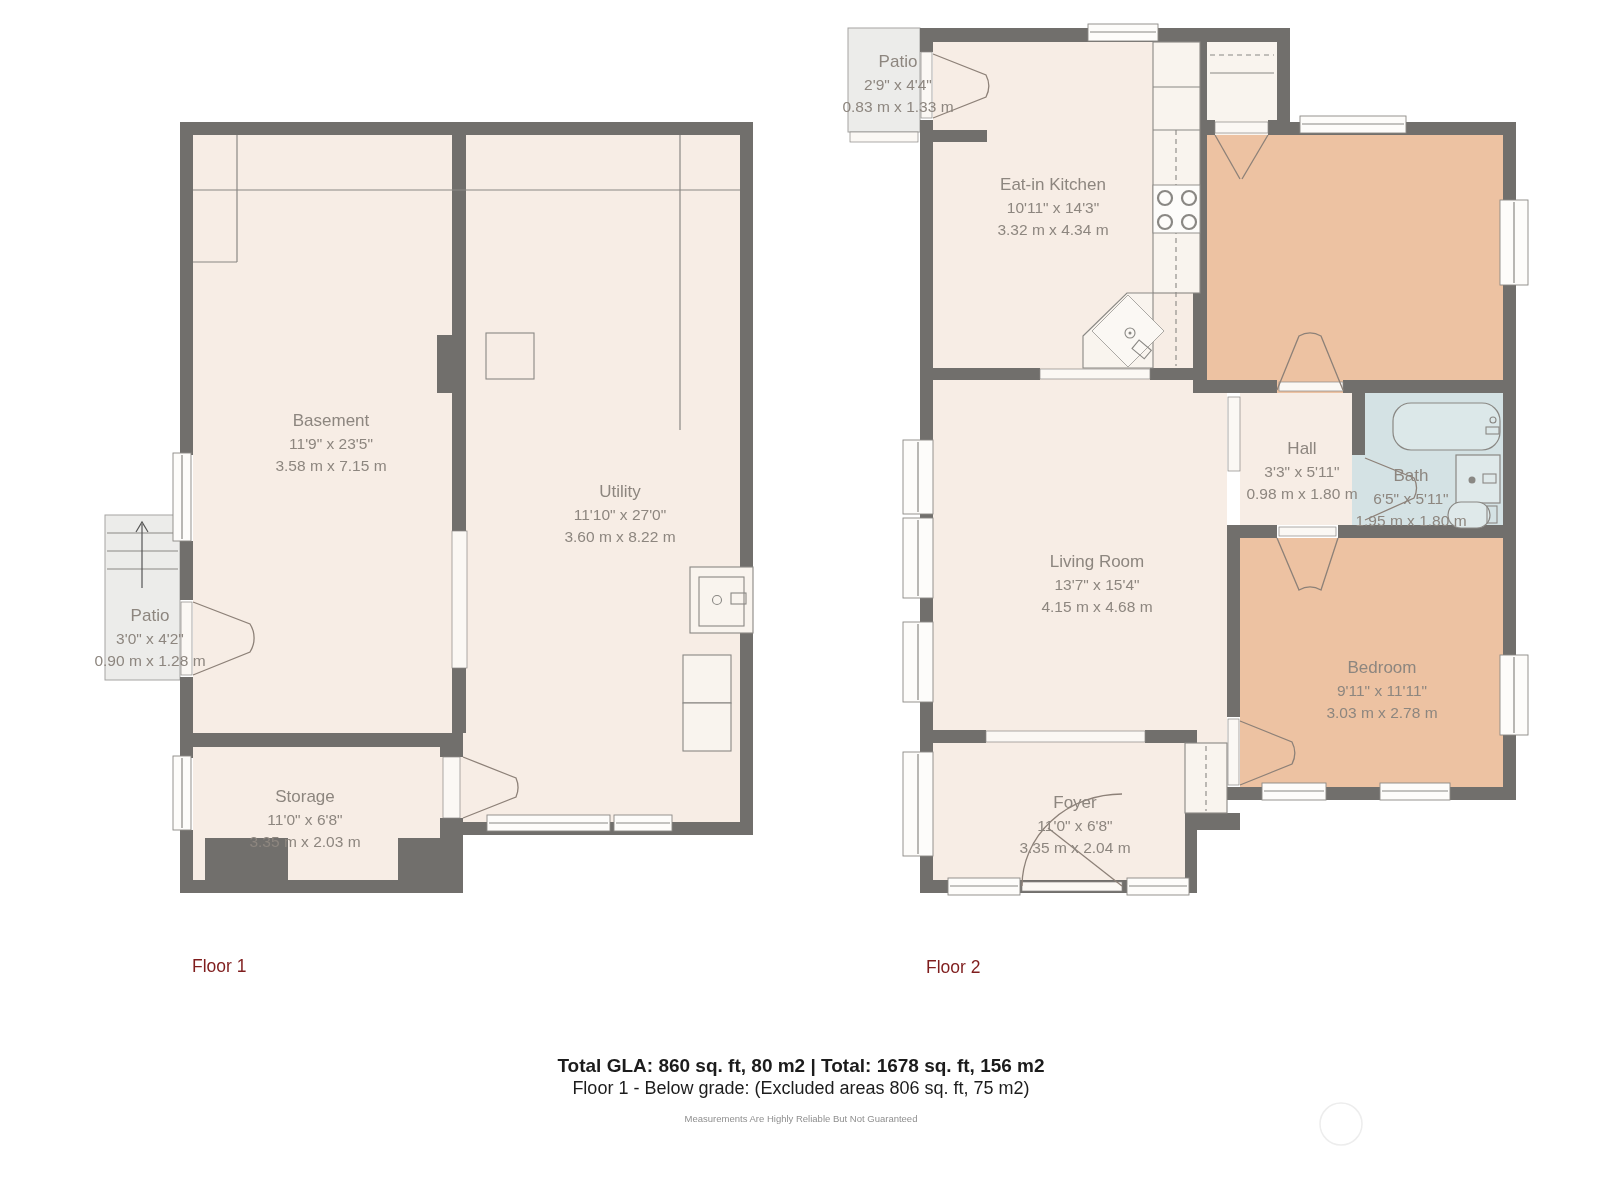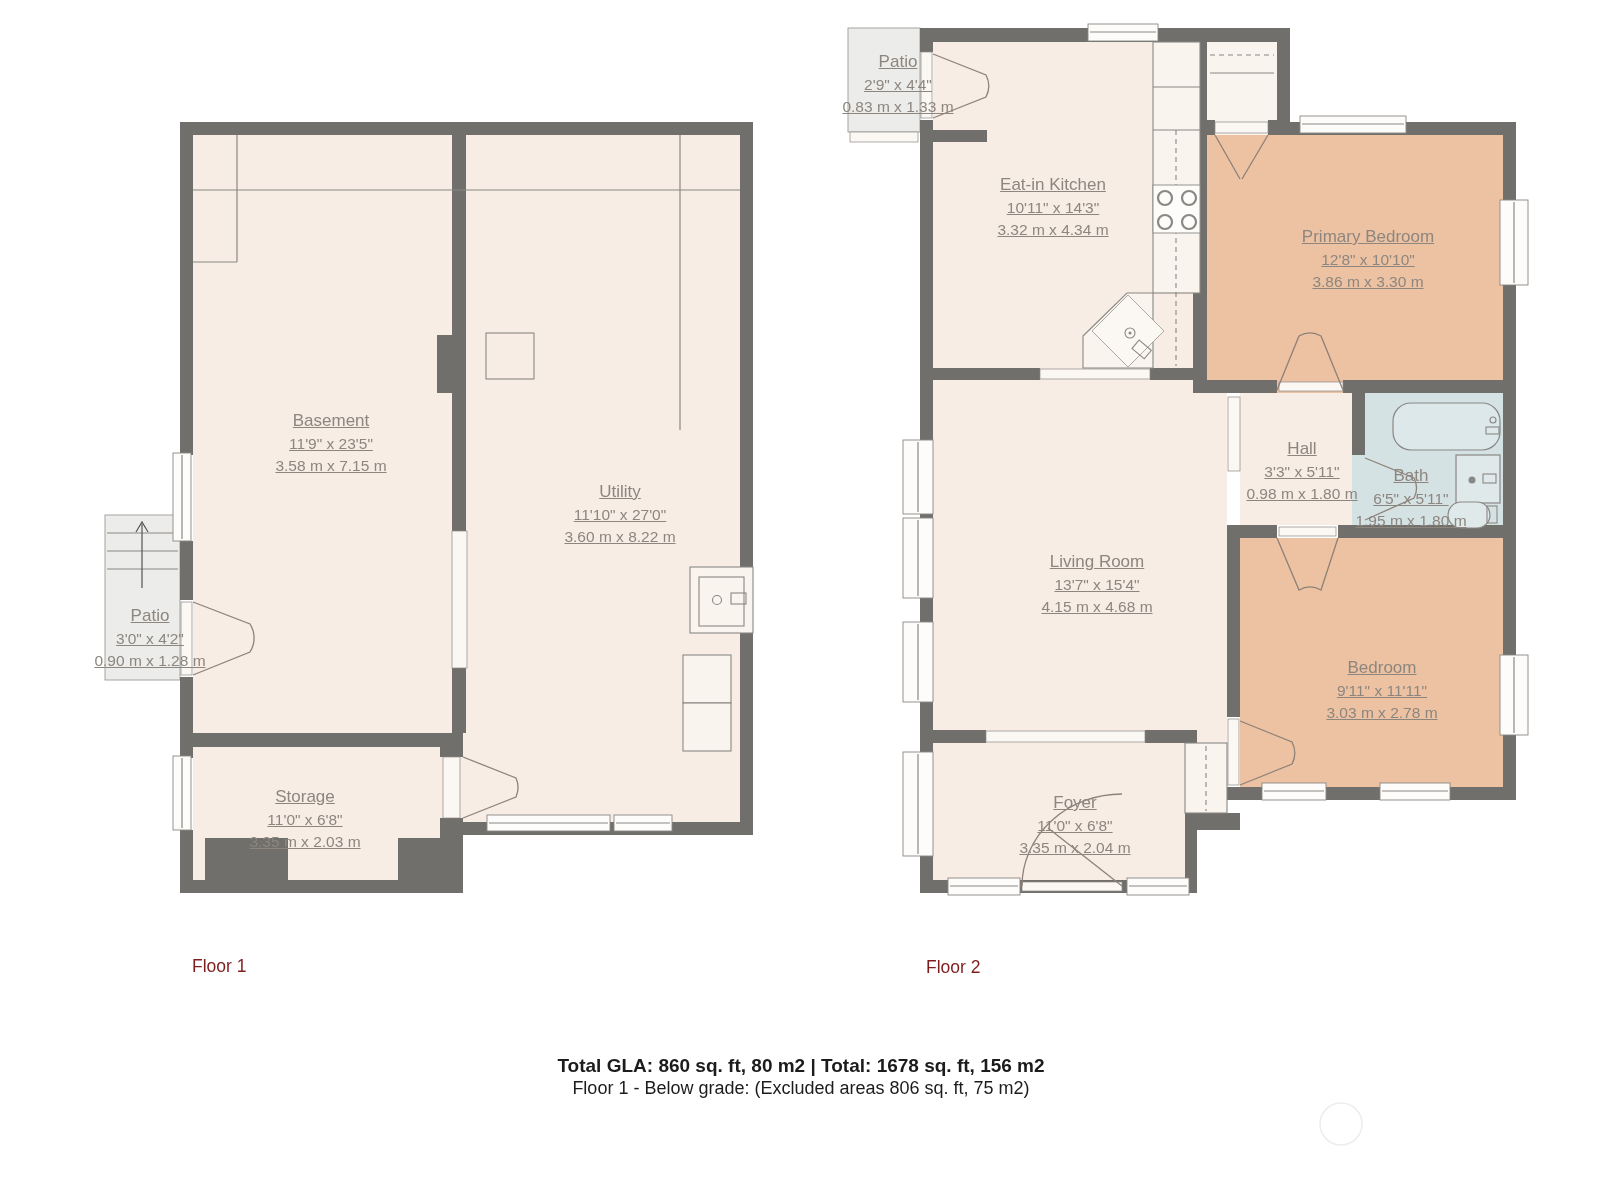--- a/index.html
+++ b/index.html
@@ -8,21 +8,21 @@
   svg{position:absolute;left:0;top:0;}
   .wall{fill:var(--wall);}
   .thinline{stroke:var(--line);stroke-width:1.2;fill:none;}
   .fix{fill:var(--fixture);stroke:var(--line);stroke-width:1.1;}
   .fixn{fill:none;stroke:var(--line);stroke-width:1.1;}
   .win{fill:#fdfcfa;stroke:var(--line);stroke-width:0.9;}
   .thresh{fill:#fbf8f4;stroke:var(--line);stroke-width:0.7;}
   .door{fill:none;stroke:#8d8178;stroke-width:1.3;}
   .dash{stroke:var(--line);stroke-width:1.1;fill:none;stroke-dasharray:5,4;}
   .bathfix{fill:#dfe9ea;stroke:var(--line);stroke-width:1.2;}
-  .room-label{position:absolute;transform:translateX(-50%);text-align:center;color:var(--label_text);white-space:nowrap;text-decoration:underline;}
+  .room-label{position:absolute;transform:translateX(-50%);text-align:center;color:var(--label_text);white-space:nowrap;}
   .room-name{font-size:17px;line-height:24px;}
   .room-dim{font-size:15.5px;line-height:22px;}
   .floor-label{position:absolute;font-size:17.5px;color:#7f1d1d;}
   .footer{position:absolute;left:0;top:1055px;width:1570px;text-align:center;color:#1c1c1c;margin-left:16px;}
   .footer-total{font-weight:bold;font-size:19px;line-height:22px;}
   .footer-note{font-size:18px;line-height:22px;}
   .footer-disclaimer{font-size:9.5px;color:#8f8f8f;margin-top:14px;}
 </style>
 </head>
 <body>
@@ -265,25 +265,20 @@
 <div class="room-label" style="left:898px;top:50px">
   <div class="room-name">Patio</div>
   <div class="room-dim">2'9" x 4'4"</div>
   <div class="room-dim">0.83 m x 1.33 m</div>
 </div>
 <div class="room-label" style="left:1053px;top:173px">
   <div class="room-name">Eat-in Kitchen</div>
   <div class="room-dim">10'11" x 14'3"</div>
   <div class="room-dim">3.32 m x 4.34 m</div>
 </div>
-<div class="room-label" style="left:1368px;top:225px">
-  <div class="room-name">Primary Bedroom</div>
-  <div class="room-dim">12'8" x 10'10"</div>
-  <div class="room-dim">3.86 m x 3.30 m</div>
-</div>
 <div class="room-label" style="left:1302px;top:437px">
   <div class="room-name">Hall</div>
   <div class="room-dim">3'3" x 5'11"</div>
   <div class="room-dim">0.98 m x 1.80 m</div>
 </div>
 <div class="room-label" style="left:1411px;top:464px">
   <div class="room-name">Bath</div>
   <div class="room-dim">6'5" x 5'11"</div>
   <div class="room-dim">1.95 m x 1.80 m</div>
 </div>
@@ -302,15 +297,16 @@
   <div class="room-dim">11'0" x 6'8"</div>
   <div class="room-dim">3.35 m x 2.04 m</div>
 </div>
 
 <div class="floor-label" style="left:192px;top:956px">Floor 1</div>
 <div class="floor-label" style="left:926px;top:957px">Floor 2</div>
 
 <div class="footer">
   <div class="footer-total">Total GLA: 860 sq. ft, 80 m2 | Total: 1678 sq. ft, 156 m2</div>
   <div class="footer-note">Floor 1 - Below grade: (Excluded areas 806 sq. ft, 75 m2)</div>
+  <div class="footer-disclaimer">Measurements Are Highly Reliable But Not Guaranteed</div>
 </div>
 
 </div>
 
 </body></html>

